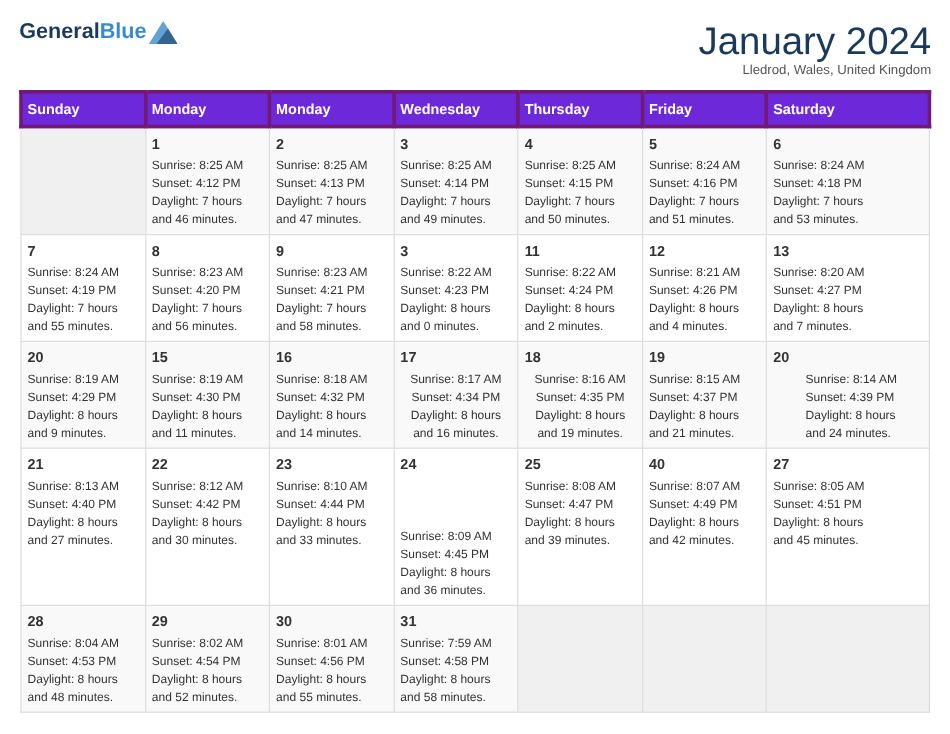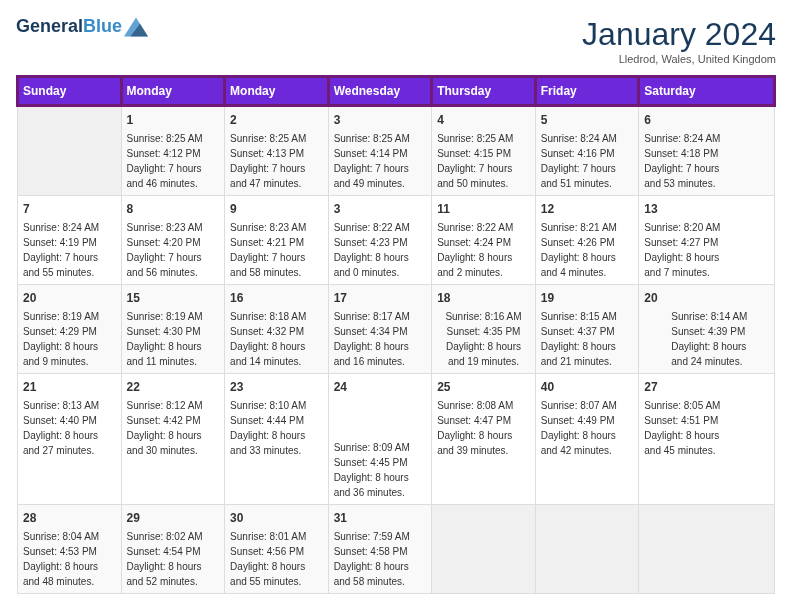--- a/index.html
+++ b/index.html
@@ -239,21 +239,21 @@
         </td>
         <td>
           <span class="day-num">16</span>
           <div class="cell-info" style="white-space: pre-line;">Sunrise: 8:18 AM
 Sunset: 4:32 PM
 Daylight: 8 hours
 and 14 minutes.</div>
         </td>
         <td>
           <span class="day-num">17</span>
-          <div class="cell-info" style="white-space: pre-line;">Sunrise: 8:17 AM
+          <div class="cell-info" style="white-space: pre-line; text-align: center;">Sunrise: 8:17 AM
 Sunset: 4:34 PM
 Daylight: 8 hours
 and 16 minutes.</div>
         </td>
         <td>
           <span class="day-num">18</span>
           <div class="cell-info" style="white-space: pre-line; text-align: center;">Sunrise: 8:16 AM
 Sunset: 4:35 PM
 Daylight: 8 hours
 and 19 minutes.</div>

